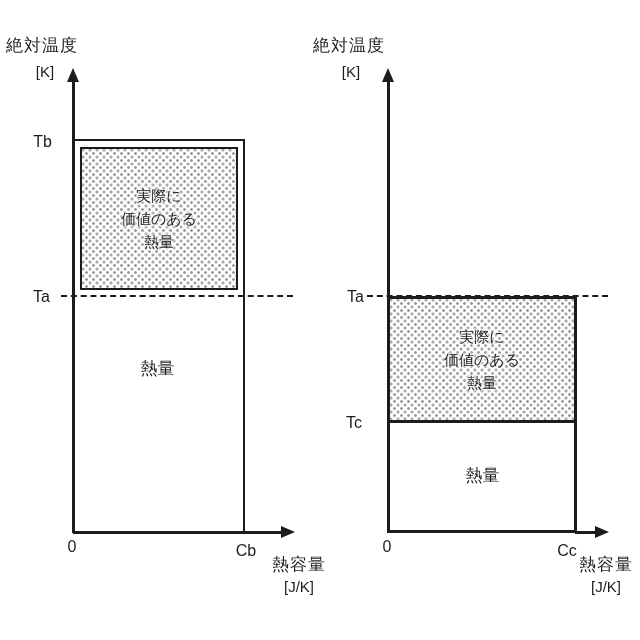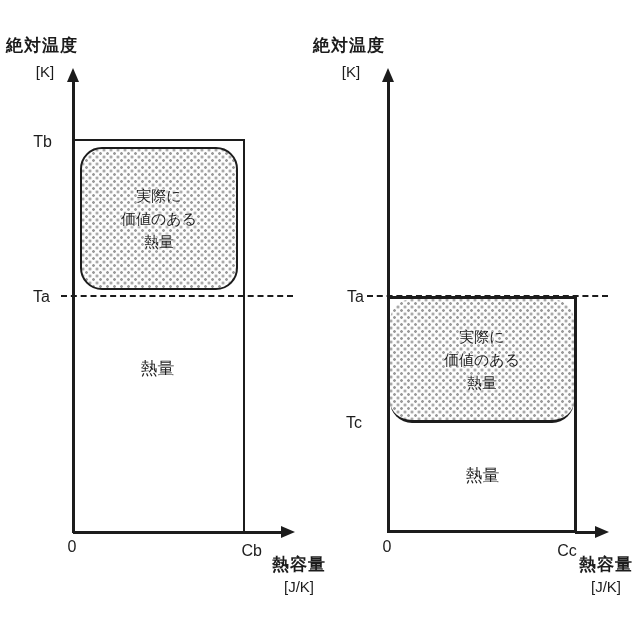--- a/index.html
+++ b/index.html
@@ -4,38 +4,37 @@
 <style>
   html,body{margin:0;padding:0;background:#ffffff;}
   #canvas{
     position:relative;width:640px;height:640px;background:#ffffff;overflow:hidden;
     font-family:"Liberation Sans","DejaVu Sans",sans-serif;color:#1c1c1c;
   }
   .abs{position:absolute;}
   .lbl{white-space:nowrap;line-height:1.15;}
   .ctr{text-align:center;}
   .rgt{text-align:right;}
-  .jp-title{font-size:17px;letter-spacing:1px;font-weight:bold;}
+  .jp-title{font-size:17px;letter-spacing:1px;}
   .unit{font-size:15px;}
   .tick{font-size:16px;}
   .axis-v{width:2.5px;background:#1c1c1c;}
   .axis-h{height:2.5px;background:#1c1c1c;}
   .arrow-up{width:0;height:0;border-left:6.5px solid transparent;border-right:6.5px solid transparent;border-bottom:14px solid #1c1c1c;}
   .arrow-right{width:0;height:0;border-top:6.5px solid transparent;border-bottom:6.5px solid transparent;border-left:14px solid #1c1c1c;}
   .dash{height:0;border-top:2.5px dashed #1c1c1c;}
   .rect-thin{border:2px solid #1c1c1c;box-sizing:border-box;background:transparent;}
   .rect-thick{border:3px solid #1c1c1c;box-sizing:border-box;background:transparent;}
   .stipple{
     background-color:#fdfdfd;
     background-image:
       radial-gradient(#9a9a9a 1.1px, transparent 1.6px),
       radial-gradient(#9a9a9a 1.1px, transparent 1.6px);
     background-size:7px 7px;
     background-position:1px 1px,4.5px 4.5px;
-    border-radius:22px;
   }
   .region-text{
     display:flex;flex-direction:column;justify-content:center;align-items:center;
     font-size:15px;line-height:23px;
     text-shadow:0 0 3px #fff,0 0 3px #fff,0 0 5px #fff;
   }
   .heat-lbl{font-size:17px;}
 </style>
 </head>
 <body>
@@ -56,21 +55,21 @@
   </div>
 
   <div class="abs axis-v" style="left:72px;top:80px;height:453px;"></div>
   <div class="abs arrow-up" style="left:67px;top:68px;"></div>
   <div class="abs axis-h" style="left:73px;top:531px;width:210px;"></div>
   <div class="abs arrow-right" style="left:281px;top:526px;"></div>
 
   <div class="abs lbl tick rgt" style="left:18px;top:133px;width:34px;">Tb</div>
   <div class="abs lbl tick rgt" style="left:16px;top:288px;width:34px;">Ta</div>
   <div class="abs lbl tick ctr" style="left:62px;top:538px;width:20px;">0</div>
-  <div class="abs lbl tick ctr" style="left:230px;top:542px;width:32px;text-align:right;">Cb</div>
+  <div class="abs lbl tick ctr" style="left:230px;top:542px;width:32px;">Cb</div>
 
   <div class="abs lbl heat-lbl ctr" style="left:110px;top:359px;width:95px;">熱量</div>
 
   <div class="abs lbl jp-title ctr" style="left:268px;top:555px;width:62px;">熱容量</div>
   <div class="abs lbl unit ctr" style="left:273px;top:578px;width:52px;">[J/K]</div>
 
   <div class="abs lbl jp-title" style="left:313px;top:36px;width:86px;">絶対温度</div>
   <div class="abs lbl unit ctr" style="left:331px;top:63px;width:40px;">[K]</div>
 
   <div class="abs dash" style="left:367px;top:295px;width:241px;"></div>

